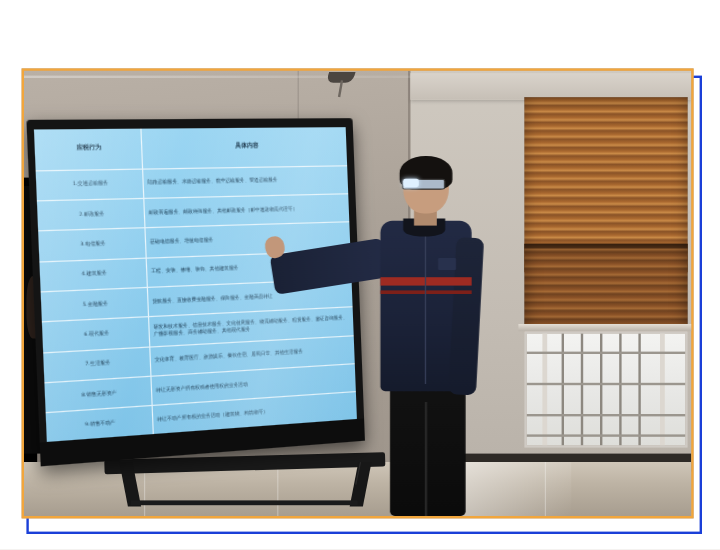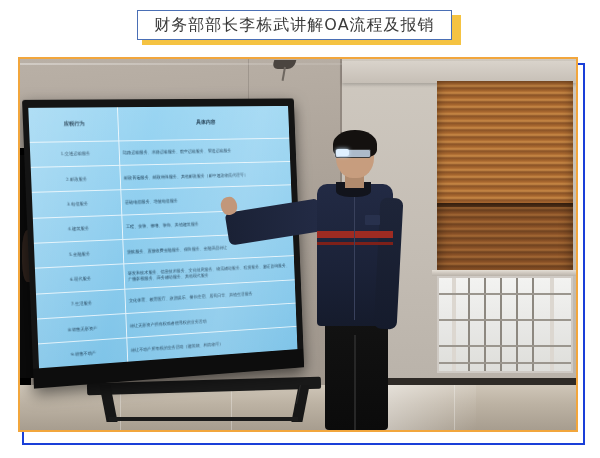--- a/index.html
+++ b/index.html
@@ -284,26 +284,20 @@
   .wall-figure{
     position:absolute;left:0.4%;top:46%;width:2.4%;height:14%;
     background:#3a2a22;border-radius:40%;opacity:.75;
   }
 </style>
 </head>
 <body>
 
 <div class="page">
 
-  <div class="title-wrap">
-    <div class="title-shadow"></div>
-    <div class="title-box">
-      <span class="title-text">财务部部长李栋武讲解OA流程及报销</span>
-    </div>
-  </div>
 
   <div class="blue-frame"></div>
 
   <div class="photo-frame">
     <div class="photo">
 
       <div class="wall-left"></div>
       <div class="wall-right"></div>
       <div class="wall-seam"></div>
       <div class="wall-corner"></div>

